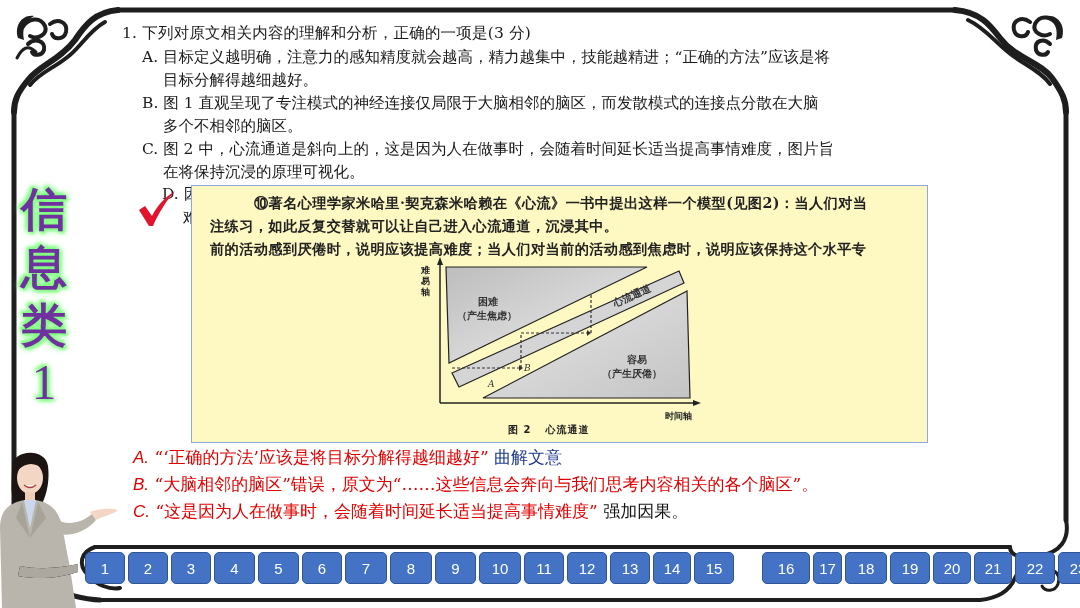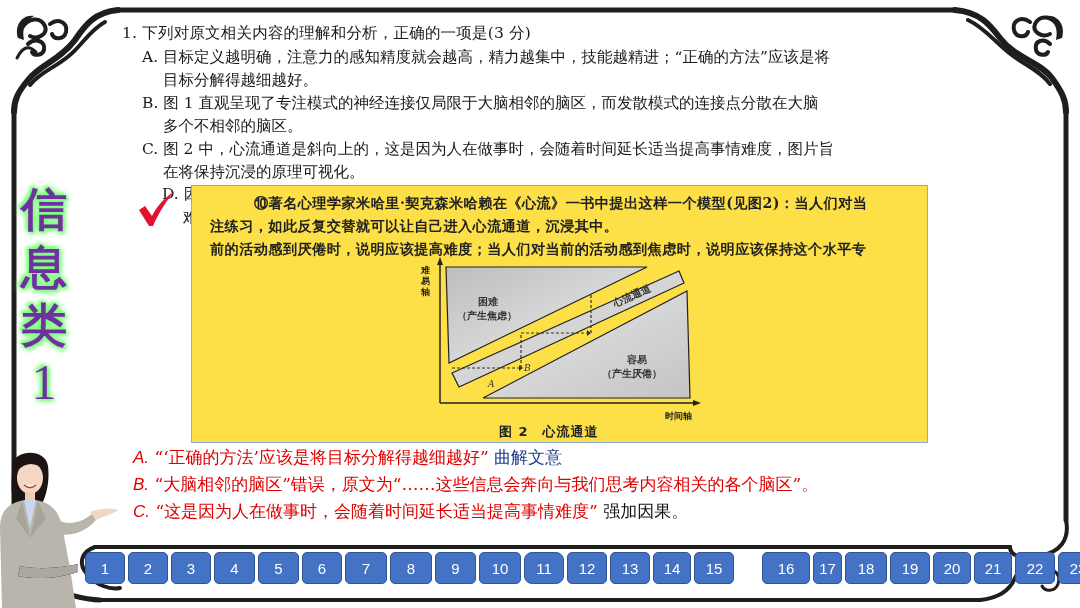--- a/index.html
+++ b/index.html
@@ -19,25 +19,25 @@
   
   .category { position: absolute; left: 14px; top: 180px; width: 60px; text-align: center; }
   .category .ch { display: block; font-family: "DejaVu Sans", sans-serif; font-weight: bold; font-size: 46px; line-height: 58px; color: #7030a0;
     text-shadow: 0 0 4px #7fff7f, 0 0 6px #7fff7f, 0 0 8px #9cff9c, 2px 2px 3px #7fff7f, -2px -2px 3px #7fff7f; }
   .category .num { font-family: "Liberation Serif", serif; font-weight: normal; font-size: 50px; line-height: 56px; }
 
   
   .checkmark { position: absolute; left: 137px; top: 190px; width: 40px; height: 38px; }
 
   
-  .excerpt { position: absolute; left: 191px; top: 185px; width: 737px; height: 258px; background: #fde047; border: 1px solid #8ea9db; }
+  .excerpt { position: absolute; left: 191px; top: 185px; width: 737px; height: 258px; background: #fef9c3; border: 1px solid #8ea9db; }
   .excerpt .para { position: absolute; left: 18px; top: 6px; width: 712px; font-family: "DejaVu Serif", serif; font-weight: bold; font-size: 14.2px; line-height: 23px; color: #222; letter-spacing: 0.4px; }
   .excerpt .para .first { padding-left: 44px; }
   .figure { position: absolute; left: 205px; top: 65px; width: 330px; height: 192px; }
-  .figure .caption { position: absolute; left: 102px; top: 172px; font-family: "DejaVu Sans", sans-serif; font-size: 13px; font-weight: bold; color: #222; letter-spacing: 1px; }
+  .figure .caption { position: absolute; left: 111px; top: 172px; font-family: "DejaVu Sans", sans-serif; font-size: 10px; font-weight: bold; color: #222; letter-spacing: 1px; }
   .figure .caption span + span { margin-left: 14px; }
 
   
   .analysis { position: absolute; left: 133px; top: 444px; width: 900px; font-family: "DejaVu Serif", serif; font-size: 17px; line-height: 27px; }
   .analysis .line { white-space: nowrap; }
   .analysis .red { color: #e00000; }
   .analysis .blue { color: #1f3b8c; }
   .analysis .black { color: #111; }
   .analysis .lbl { font-family: "Liberation Sans", sans-serif; font-style: italic; }
 
@@ -221,21 +221,21 @@
     <div class="pg" style="width: 40px;">1</div>
     <div class="pg" style="width: 40px;">2</div>
     <div class="pg" style="width: 40px;">3</div>
     <div class="pg" style="width: 41px;">4</div>
     <div class="pg" style="width: 41px;">5</div>
     <div class="pg" style="width: 40px;">6</div>
     <div class="pg" style="width: 42px;">7</div>
     <div class="pg" style="width: 42px;">8</div>
     <div class="pg" style="width: 41px;">9</div>
     <div class="pg" style="width: 42px;">10</div>
-    <div class="pg" style="width: 40px; border-radius: 8px;">11</div>
+    <div class="pg" style="width: 40px;">11</div>
     <div class="pg" style="width: 40px;">12</div>
     <div class="pg" style="width: 40px;">13</div>
     <div class="pg" style="width: 38px;">14</div>
     <div class="pg" style="width: 40px;">15</div>
     <div class="pg" style="width: 48px; margin-left: 25px;">16</div>
     <div class="pg" style="width: 29px;">17</div>
     <div class="pg" style="width: 42px;">18</div>
     <div class="pg" style="width: 40px;">19</div>
     <div class="pg" style="width: 38px;">20</div>
     <div class="pg" style="width: 38px;">21</div>

